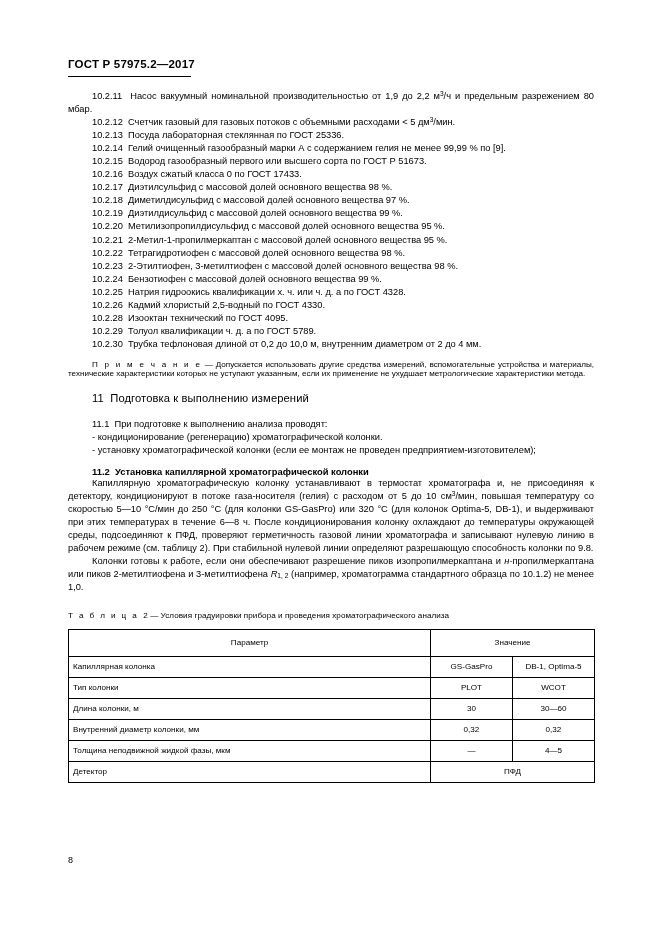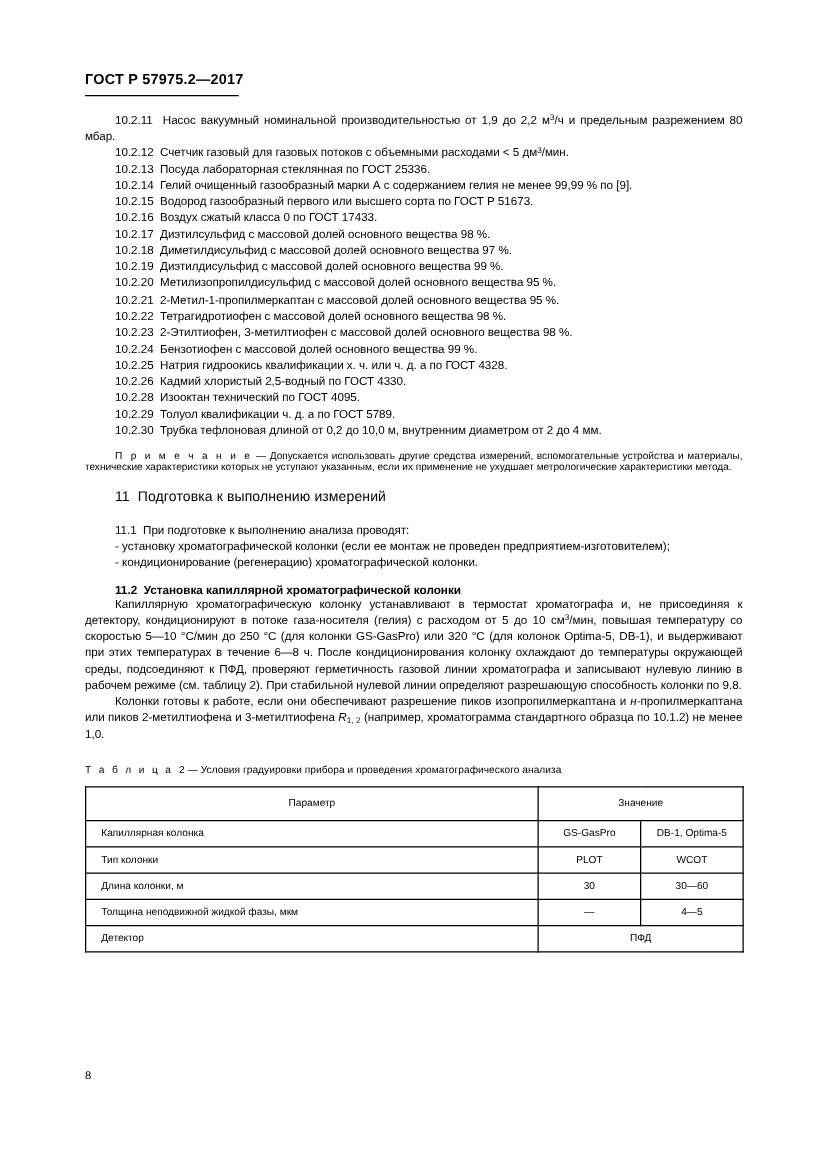--- a/index.html
+++ b/index.html
@@ -121,21 +121,21 @@
     border: 1px solid #000;
     padding: 0;
     height: 20px;
     vertical-align: middle;
     font-weight: normal;
     margin-left: 20px;
   }
   table.gost th.hd,
   table.gost td.lbl {
     text-align: left;
-    padding-left: 12px;
+    padding-left: 4px;
   }
   table.gost th.hd { text-align: center; padding-left: 0; }
   table.gost td.val {
     text-align: center;
   }
   table.gost thead th { height: 26px; }
   col.c1 { width: 362px; }
   col.c2 { width: 82px; }
   col.c3 { width: 82px; }
 
@@ -183,22 +183,22 @@
 
     <p class="note"><span class="note-label">П р и м е ч а н и е</span><span> — </span><span>Допускается использовать другие средства измерений, вспомогательные устройства и материалы, технические характеристики которых не уступают указанным, если их применение не ухудшает метрологические характеристики метода.</span></p>
 
     <div class="gap-lg"></div>
 
     <h2 class="sec"><span>11</span>&nbsp;&nbsp;<span>Подготовка к выполнению измерений</span></h2>
 
     <div class="gap-lg"></div>
 
     <p class="item"><span>11.1</span>&nbsp;&nbsp;<span>При подготовке к выполнению анализа проводят:</span></p>
+    <p class="item">- кондиционирование (регенерацию) хроматографической колонки.</p>
     <p class="item">- установку хроматографической колонки (если ее монтаж не проведен предприятием-изготовителем);</p>
-    <p class="item">- кондиционирование (регенерацию) хроматографической колонки.</p>
 
     <div class="gap-md"></div>
 
     <h3 class="sub"><span>11.2</span>&nbsp;&nbsp;<span>Установка капиллярной хроматографической колонки</span></h3>
 
     <p class="indent"><span>Капиллярную хроматографическую колонку устанавливают в термостат хроматографа и, не присоединяя к детектору, кондиционируют в потоке газа-носителя (гелия) с расходом от 5 до 10 см</span><sup>3</sup><span>/мин, повышая температуру со скоростью 5—10 °С/мин до 250 °С (для колонки GS-GasPro) или 320 °С (для колонок Optima-5, DB-1), и выдерживают при этих температурах в течение 6—8 ч. После кондиционирования колонку охлаждают до температуры окружающей среды, подсоединяют к ПФД, проверяют герметичность газовой линии хроматографа и записывают нулевую линию в рабочем режиме (см. таблицу 2). При стабильной нулевой линии определяют разрешающую способность колонки по 9.8.</span></p>
 
     <p class="indent"><span>Колонки готовы к работе, если они обеспечивают разрешение пиков изопропилмеркаптана и </span><i>н-</i><span>пропилмеркаптана или пиков 2-метилтиофена и 3-метилтиофена </span><i>R</i><sub>1, 2</sub><span> (например, хроматограмма стандартного образца по 10.1.2) не менее 1,0.</span></p>
 
     <div class="gap-lg"></div>
@@ -227,20 +227,25 @@
           <td class="lbl">Тип колонки</td>
           <td class="val">PLOT</td>
           <td class="val">WCOT</td>
         </tr>
         <tr>
           <td class="lbl">Длина колонки, м</td>
           <td class="val">30</td>
           <td class="val">30—60</td>
         </tr>
         <tr>
+          <td class="lbl">Внутренний диаметр колонки, мм</td>
+          <td class="val">0,32</td>
+          <td class="val">0,32</td>
+        </tr>
+        <tr>
           <td class="lbl">Толщина неподвижной жидкой фазы, мкм</td>
           <td class="val">—</td>
           <td class="val">4—5</td>
         </tr>
         <tr>
           <td class="lbl">Детектор</td>
           <td class="val" colspan="2">ПФД</td>
         </tr>
       </tbody>
     </table>

